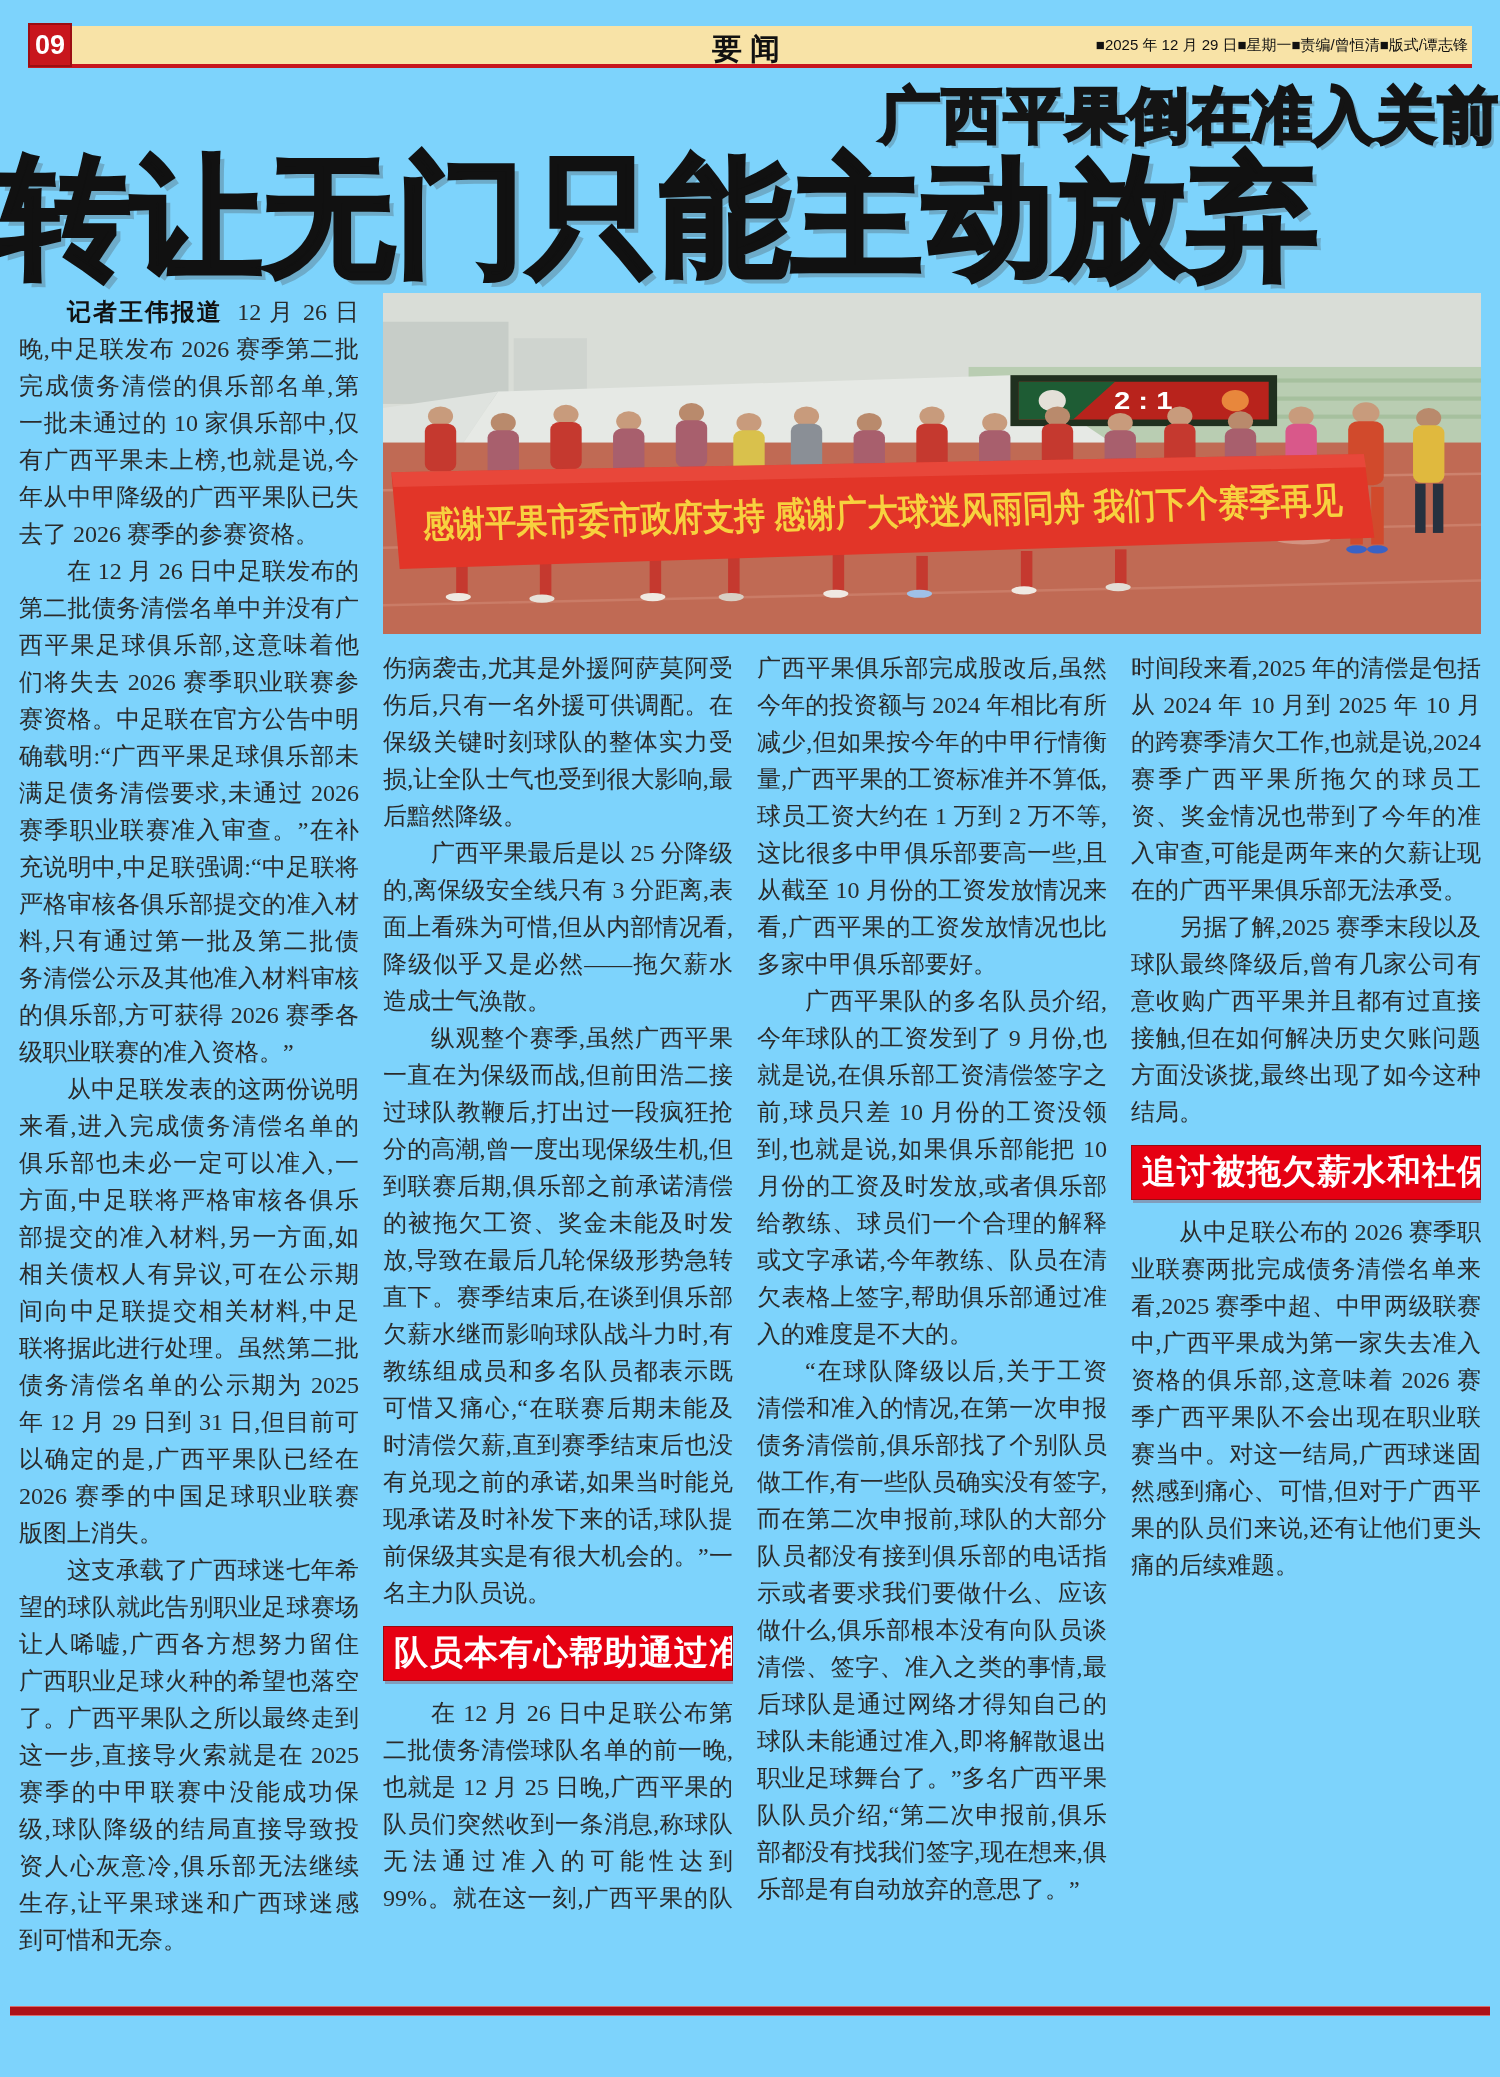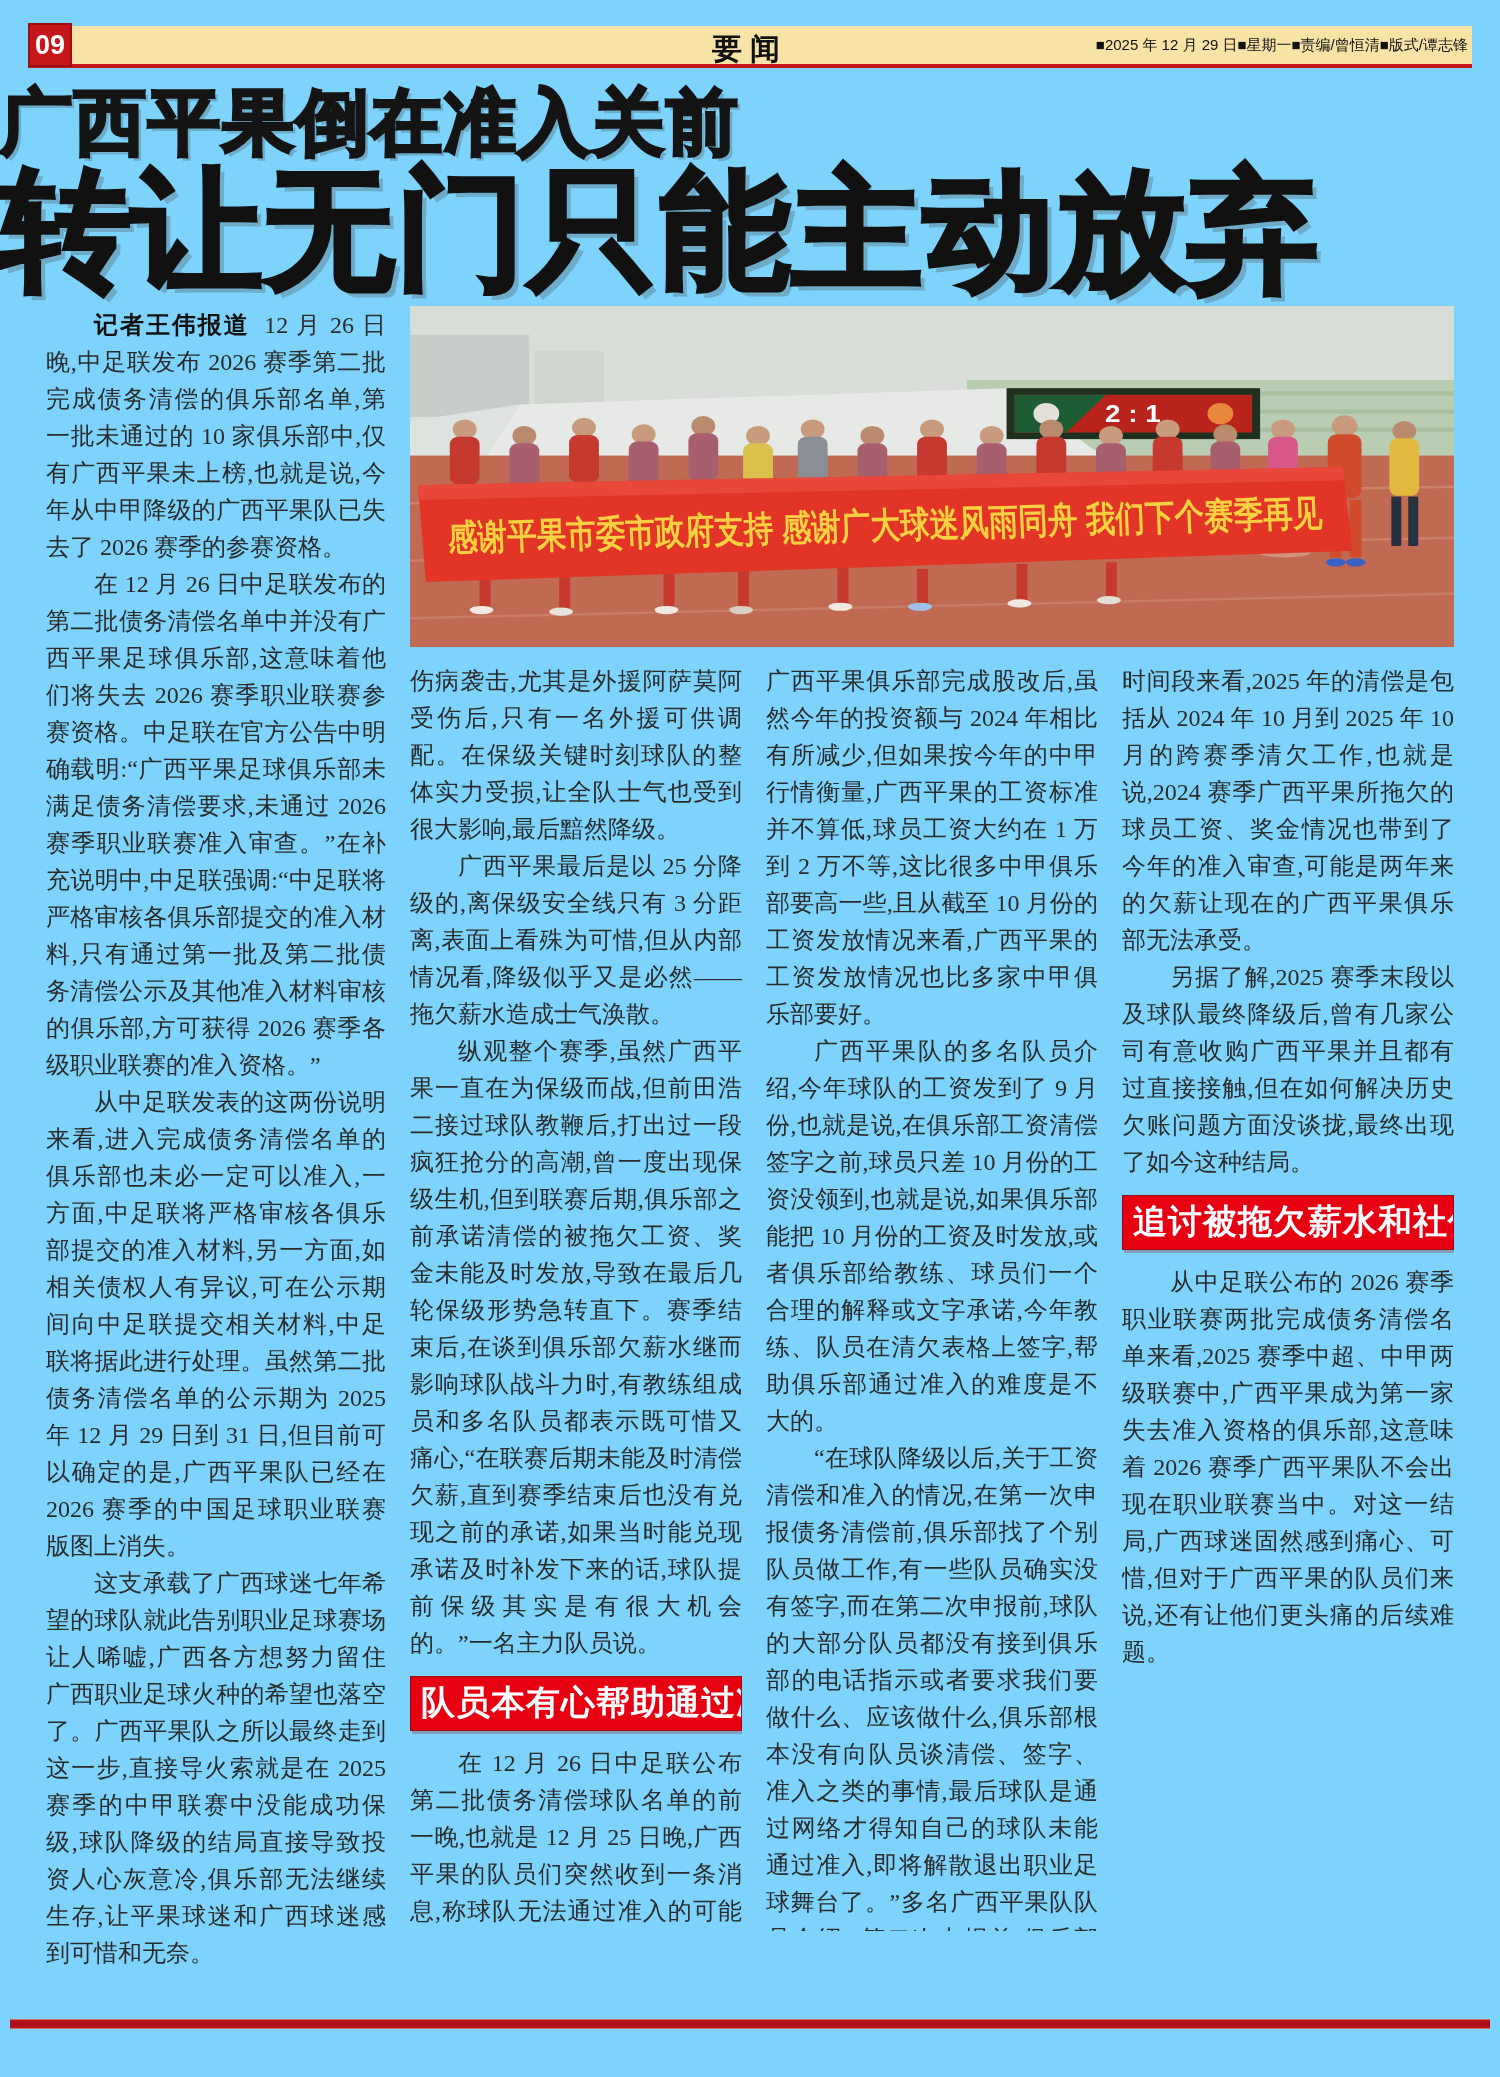--- a/index.html
+++ b/index.html
@@ -8,27 +8,27 @@
 
   
   .topbar{position:relative;margin:26px 28px 0 28px;height:38px;background:#f8e3a7;border-bottom:4px solid #c8161d;}
   .pagenum{position:absolute;left:0;top:-3px;width:44px;height:44px;background:#c8161d;border:2px solid #9c0d12;box-sizing:border-box;
            color:#fff;font-family:"Liberation Sans",sans-serif;font-weight:bold;font-size:27px;display:flex;align-items:center;justify-content:center;}
   .section-title{position:absolute;left:0;right:0;top:3px;text-align:center;font-family:"Liberation Sans",sans-serif;
            font-weight:bold;font-size:30px;letter-spacing:8px;color:#111;}
   .dateline{position:absolute;right:4px;top:10px;font-family:"Liberation Sans",sans-serif;font-size:15px;color:#111;}
 
   
-  .kicker{margin-top:16px;text-align:left;font-family:"Liberation Sans",sans-serif;font-weight:900;font-size:72px;line-height:1.08;
+  .kicker{margin-top:16px;text-align:right;font-family:"Liberation Sans",sans-serif;font-weight:900;font-size:60px;line-height:1.08;
           color:#141414;letter-spacing:2px;-webkit-text-stroke:3px #141414;text-shadow:4px 4px 0 rgba(60,60,60,.25);}
   .mainline{text-align:left;font-family:"Liberation Sans",sans-serif;font-weight:900;font-size:130px;line-height:1.05;
           color:#111;letter-spacing:2px;-webkit-text-stroke:4px #111;text-shadow:6px 6px 0 rgba(70,70,70,.28);margin-bottom:6px;}
 
   
-  .content{display:flex;gap:24px;padding:0 46px;margin-top:8px;}
+  .content{display:flex;gap:24px;padding:0 19px;margin-top:8px;}
   .col{font-size:24px;line-height:37px;text-align:justify;overflow:hidden;}
   .col1{flex:0 0 340px;height:1700px;}
   .right-region{flex:1;min-width:0;}
   .cols-row{display:flex;gap:24px;margin-top:16px;}
   .colB{flex:1;height:1268px;}
   .para{margin:0;text-indent:2em;color:#2b2b2b;}
   .para.cont{text-indent:0;}
   .lead b{font-family:"Liberation Sans",sans-serif;font-weight:bold;color:#111;margin-right:0.6em;}
   .sec-h{background:#e60012;color:#fff;font-family:"Liberation Sans",sans-serif;font-weight:bold;font-size:34px;line-height:1.2;
          padding:5px 10px 7px;margin:14px 0;letter-spacing:1px;border:1px solid #9b0b0f;box-shadow:2px 3px 0 rgba(140,0,0,.25);

